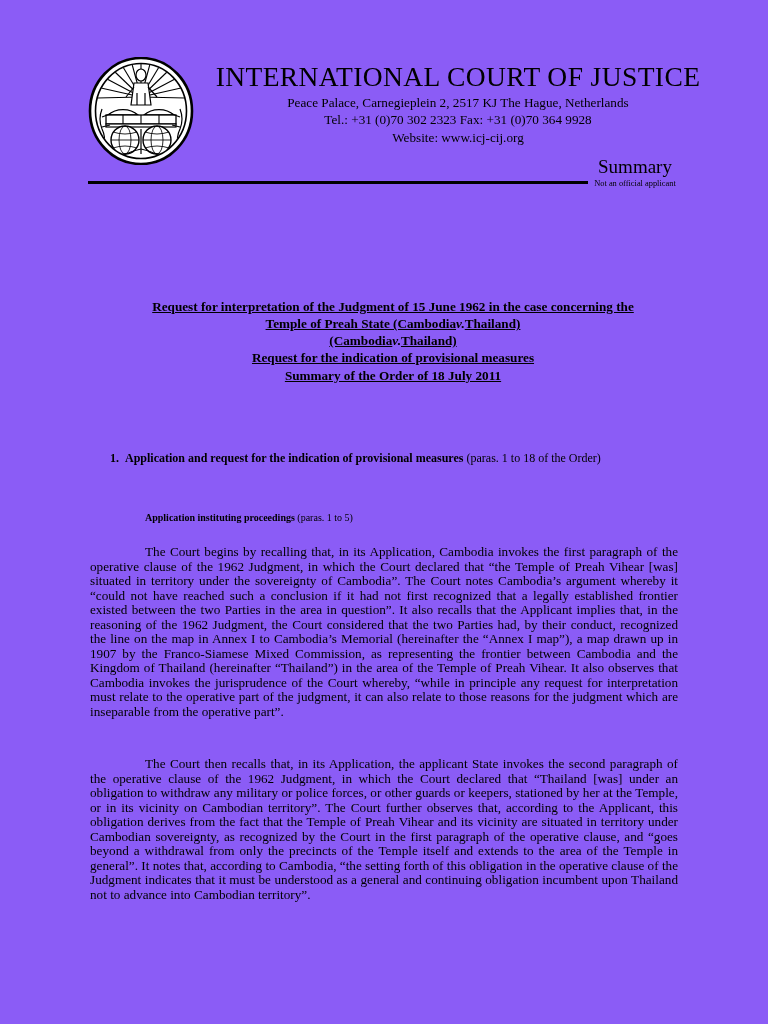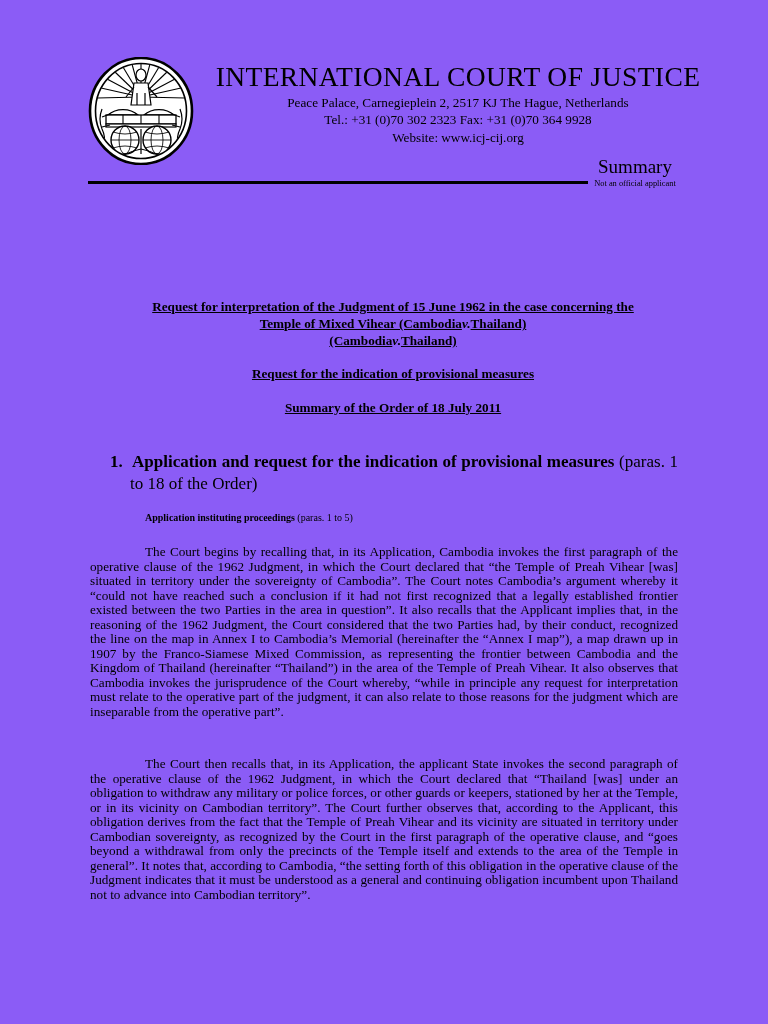--- a/index.html
+++ b/index.html
@@ -105,38 +105,38 @@
     left: 108px;
     top: 298px;
     width: 570px;
     text-align: center;
     font-weight: bold;
     font-size: 13.2px;
     line-height: 1.3;
   }
   .case-title .tline { display: block; }
   .u { text-decoration: underline; }
-  .case-title .sub-space { margin-top: 16px; }
+  .case-title .sub-space { }
 
   .ital-v { font-style: italic; font-weight: bold; text-decoration: none; }
 
   
   .body-area {
     position: absolute;
     left: 0;
     top: 0;
     width: 768px;
   }
 
   .sec-heading {
     position: absolute;
     left: 110px;
     top: 451px;
     width: 568px;
-    font-size: 17px;
+    font-size: 12px;
     line-height: 1.32;
     text-align: justify;
     text-indent: -20px;
     padding-left: 20px;
     box-sizing: border-box;
   }
   .sec-heading b { font-weight: bold; }
 
   .sub-heading {
     position: absolute;
@@ -260,21 +260,21 @@
 
     <div class="summary-mark">
       <div class="summary-word">Summary</div>
       <div class="summary-sub">Not an official applicant</div>
     </div>
   </div>
 
 
   <div class="case-title">
     <span class="tline u">Request for interpretation of the Judgment of 15 June 1962 in the case concerning the</span>
-    <span class="tline"><span class="u">Temple of Mixed Vihear (Cambodia</span><span class="ital-v">v.</span><span class="u">Thailand)</span></span>
+    <span class="tline"><span class="u">Temple of Preah State (Cambodia</span><span class="ital-v">v.</span><span class="u">Thailand)</span></span>
     <span class="tline"><span class="u">(Cambodia</span><span class="ital-v">v.</span><span class="u">Thailand)</span></span>
     <span class="tline u sub-space">Request for the indication of provisional measures</span>
     <span class="tline u sub-space">Summary of the Order of 18 July 2011</span>
   </div>
 
   <div class="body-area">
 
     <div class="sec-heading"><b>1.</b>&nbsp; <b>Application and request for the indication of provisional measures</b><span> (paras. 1 to 18 of the Order)</span></div>
 
     <div class="sub-heading"><b>Application instituting proceedings</b><span> (paras. 1 to 5)</span></div>

